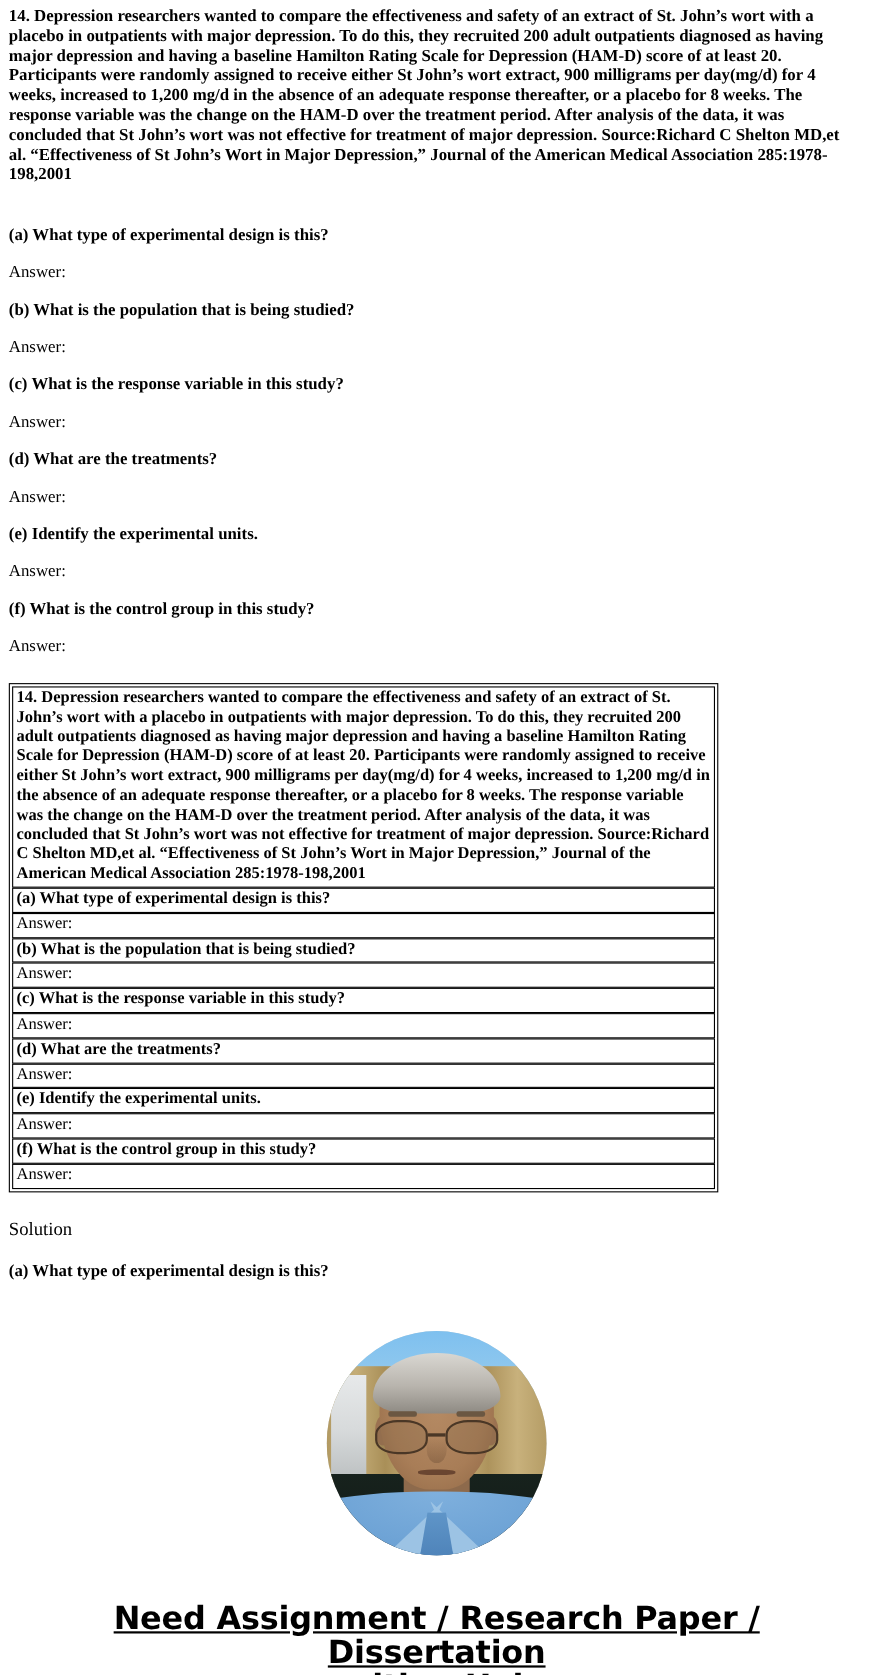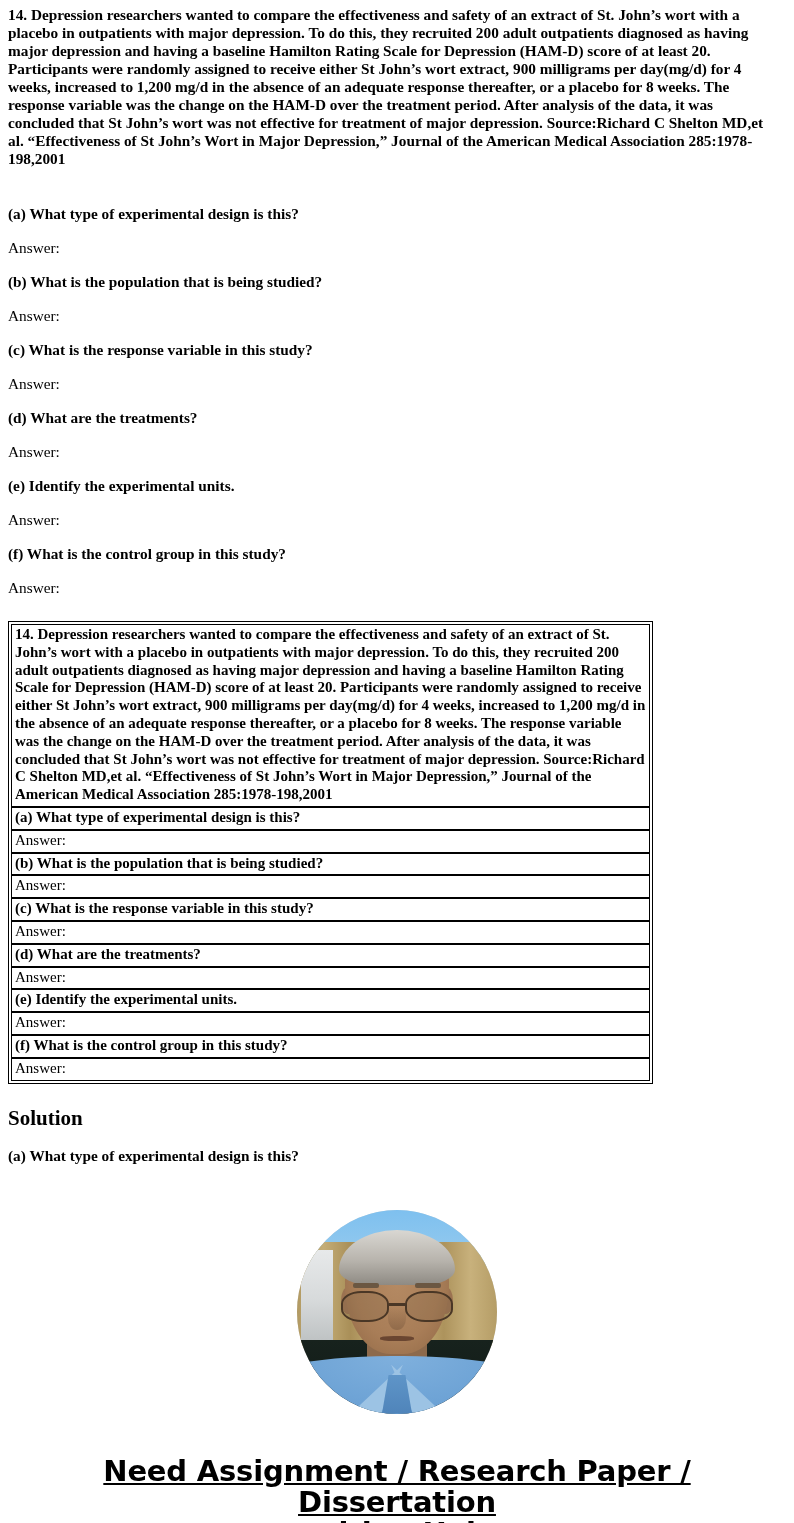--- a/index.html
+++ b/index.html
@@ -79,22 +79,22 @@
   }
   td.tbl-q {
     font-weight: bold;
   }
   td.tbl-a {
     font-weight: normal;
   }
 
   
   .solution-head {
-    font-weight: bold;
-    font-size: 21px;
+    font-weight: normal;
+    font-size: 17px;
     line-height: 22px;
     margin: 23px 0 0 0;
     padding: 0;
   }
   .solution-q {
     font-weight: bold;
     font-size: 15.3px;
     line-height: 18px;
     margin: 18px 0 0 0;
     padding: 0;

